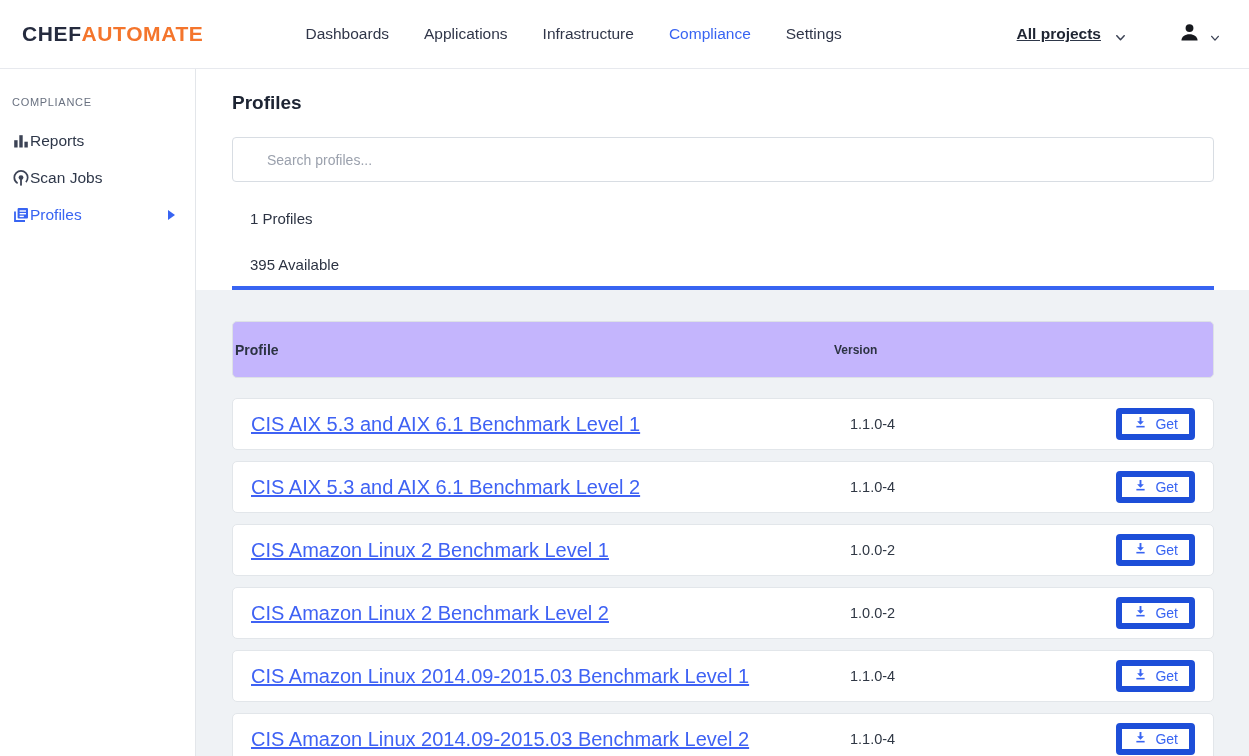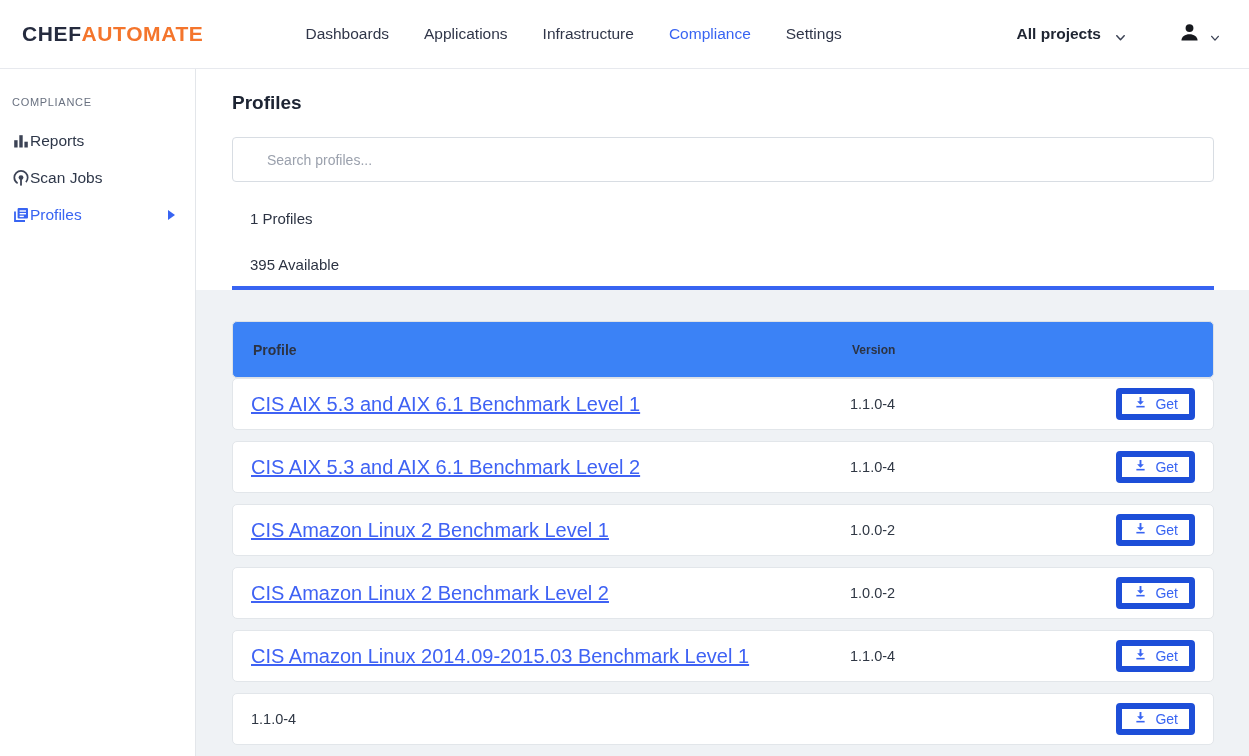--- a/index.html
+++ b/index.html
@@ -27,21 +27,21 @@
 
   .main-nav { display: flex; align-items: center; margin-left: 62px; gap: 35px; }
   .main-nav .nav-item {
     font-size: 15.5px;
     color: #303649;
     cursor: pointer;
     text-decoration: none;
   }
   .main-nav .nav-item.active { color: #3864f2; }
 
-  .header-right { margin-left: auto; display: flex; align-items: center; }
+  .header-right { margin-left: auto; display: flex; align-items: center; text-decoration: underline; }
   .projects-selector { display: flex; align-items: center; gap: 14px; cursor: pointer; }
   .projects-selector .label { font-size: 15.5px; color: #1f2532; font-weight: 600; }
   .chev { width: 11px; height: 11px; display: inline-block; }
   .user-menu { display: flex; align-items: center; gap: 9px; margin-left: 52px; cursor: pointer; }
 
   
   .sidebar {
     position: absolute;
     top: 69px; left: 0; bottom: 0;
     width: 196px;
@@ -117,25 +117,25 @@
     flex: 1;
     background: #eff2f5;
     padding: 31px 35px 0 36px;
     overflow: hidden;
   }
 
   .table-header {
     height: 57px;
     display: flex;
     align-items: center;
-    padding: 0 20px;
-    background: #3b82f6;
+    padding: 0 2px;
+    background: #c4b5fd;
     border: 1px solid #dde1e6;
     border-radius: 5px;
-    margin-bottom: 0;
+    margin-bottom: 20px;
   }
   .col-profile { width: 599px; font-size: 14px; font-weight: 700; color: #2c3343; }
   .col-version { font-size: 12px; font-weight: 700; color: #2c3343; }
 
   .profile-row {
     height: 52px;
     display: flex;
     align-items: center;
     padding: 0 18px;
     background: #ffffff;
@@ -346,20 +346,23 @@
         <svg viewBox="0 0 16 16" width="15" height="15">
           <path d="M7 2h2v4.6h2.6L8 10.4 4.4 6.6H7z" fill="#3864f2"></path>
           <rect x="3.6" y="11.6" width="8.8" height="1.7" fill="#3864f2"></rect>
         </svg>
       </span>
       <span>Get</span>
     </button>
   </div>
 
   <div class="profile-row">
+    <div class="row-profile">
+      <a class="profile-link">CIS Amazon Linux 2014.09-2015.03 Benchmark Level 2</a>
+    </div>
     <div class="row-version">1.1.0-4</div>
     <button class="get-button">
       <span>
         <svg viewBox="0 0 16 16" width="15" height="15">
           <path d="M7 2h2v4.6h2.6L8 10.4 4.4 6.6H7z" fill="#3864f2"></path>
           <rect x="3.6" y="11.6" width="8.8" height="1.7" fill="#3864f2"></rect>
         </svg>
       </span>
       <span>Get</span>
     </button>

